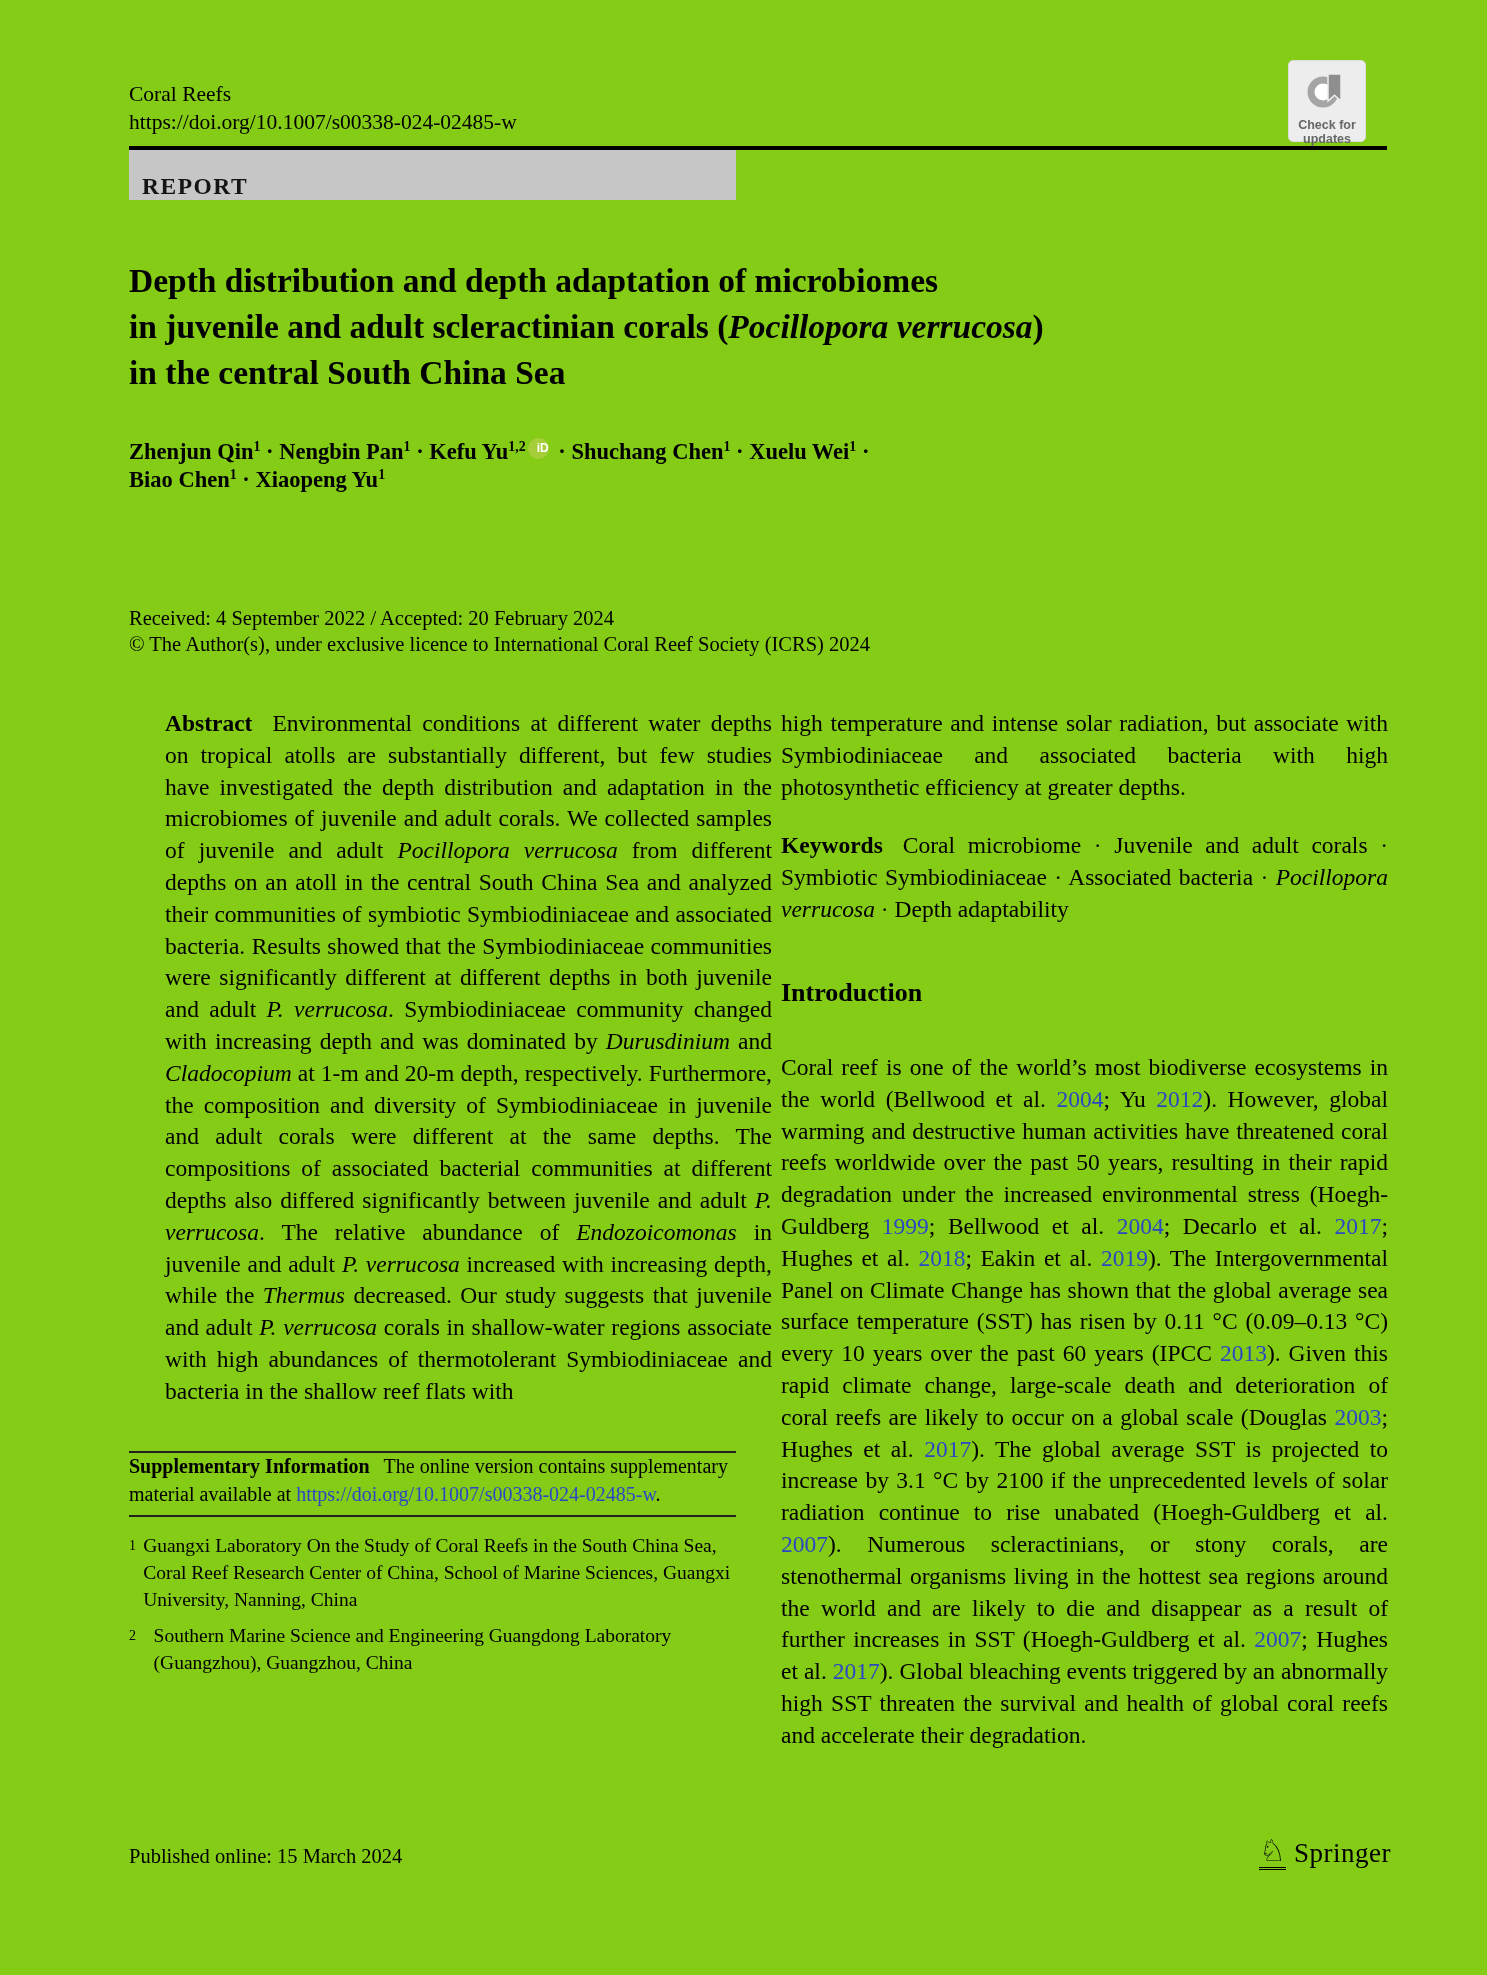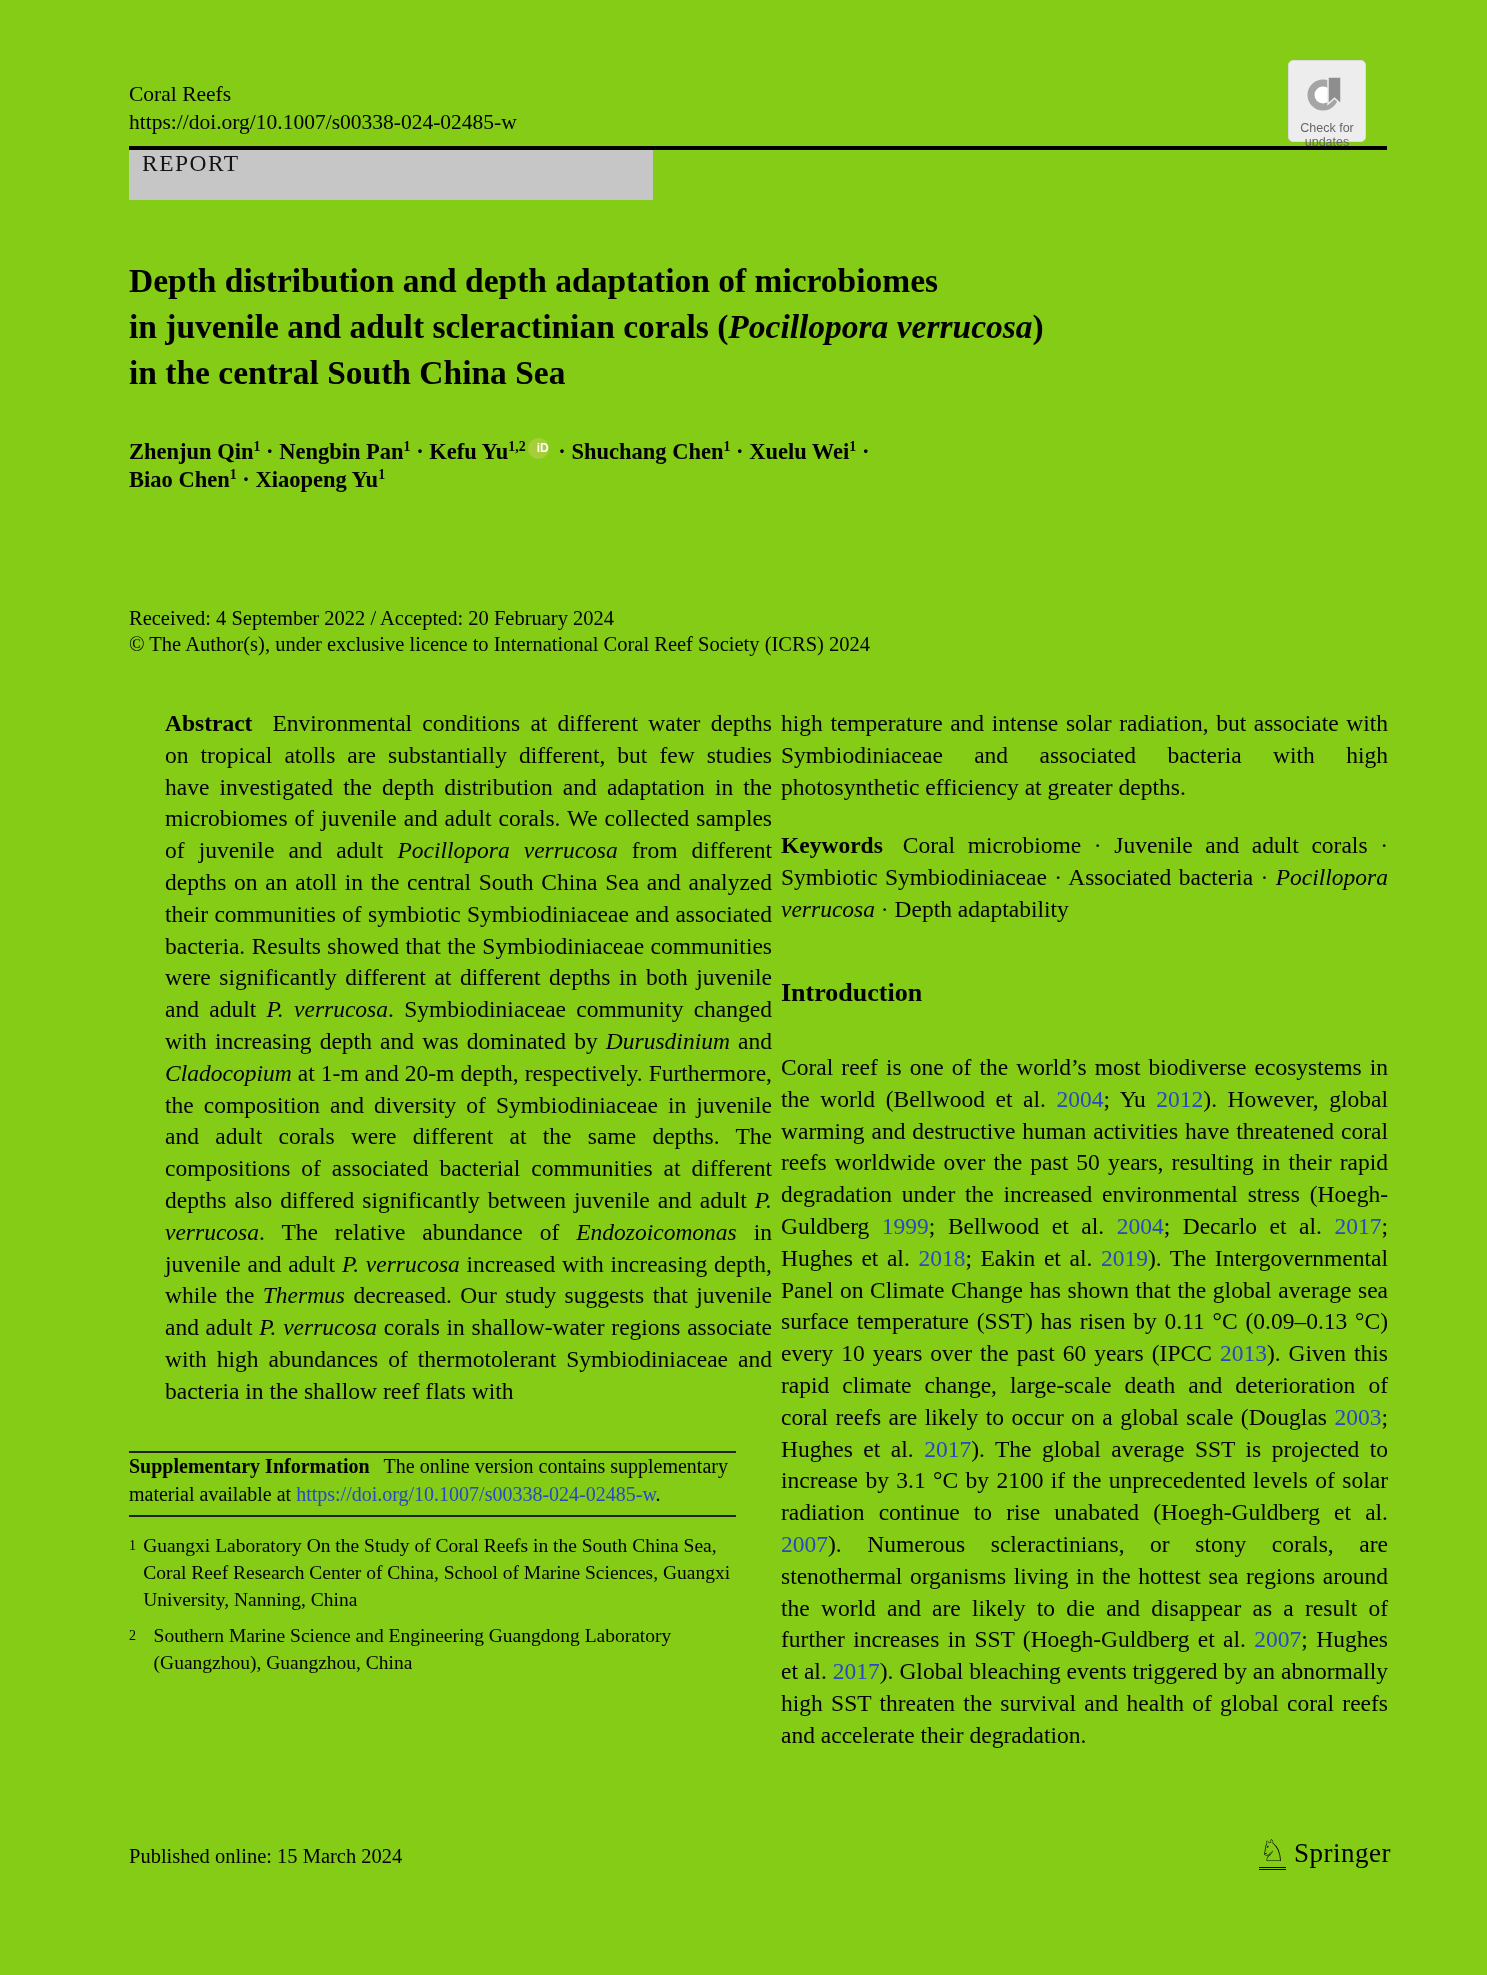--- a/index.html
+++ b/index.html
@@ -9,29 +9,30 @@
   body{background:#888; margin:0;}
   .page{
     position:relative; width:1487px; height:1975px; background:#84cc16;
     font-family:"Liberation Serif", serif; color:#000; overflow:hidden; margin:0 auto;
   }
   .abs{position:absolute;}
   .journal-line{left:129px; top:82px; font-size:21.5px;}
   .doi-line{left:129px; top:110px; font-size:21.5px;}
   .top-rule{left:129px; top:146px; width:1258px; height:4px; background:#000;}
   .report-banner{
-    left:129px; top:150px; width:524px; height:50px; background:var(--banner);
-    display:flex; align-items:flex-start; padding-left:13px;
+    left:129px; top:150px; width:607px; height:50px; background:var(--banner);
+    display:flex; align-items:flex-end; padding-left:13px;font-weight:bold;
   }
   .report-banner span{font-size:23.5px; letter-spacing:1.5px; color:#141414;}
   .upd-badge{
     left:1288px; top:60px; width:78px; height:82px; background:#EDEDED;
     border:1px solid #DCDCDC; border-radius:5px; display:flex; flex-direction:column;
-    align-items:center; justify-content:center; padding-top:19px;
+    align-items:center; justify-content:space-between; padding-top:9px;
     font-family:"Liberation Sans", sans-serif;
+    font-weight:bold;
   }
   .upd-badge .txt{font-size:12.5px; line-height:14px; color:#666; text-align:center;}
   .title-block{left:129px; top:258px; width:1280px; font-size:33.5px; font-weight:bold; line-height:46px;}
   .authors-block{left:129px; top:438px; width:1280px; font-size:22.5px; font-weight:bold; line-height:28px;}
   .authors-block sup{font-size:0.62em; line-height:0;}
   .meta-block{left:129px; top:606px; width:1000px; font-size:20.5px; line-height:25.5px;}
   .col{width:607px; text-align:justify;}
   .body-text{font-size:23.5px; line-height:31.8px;}
   .body-text .lbl, .kw .lbl{font-weight:bold; margin-right:20px;}
   sup{line-height:0;}

